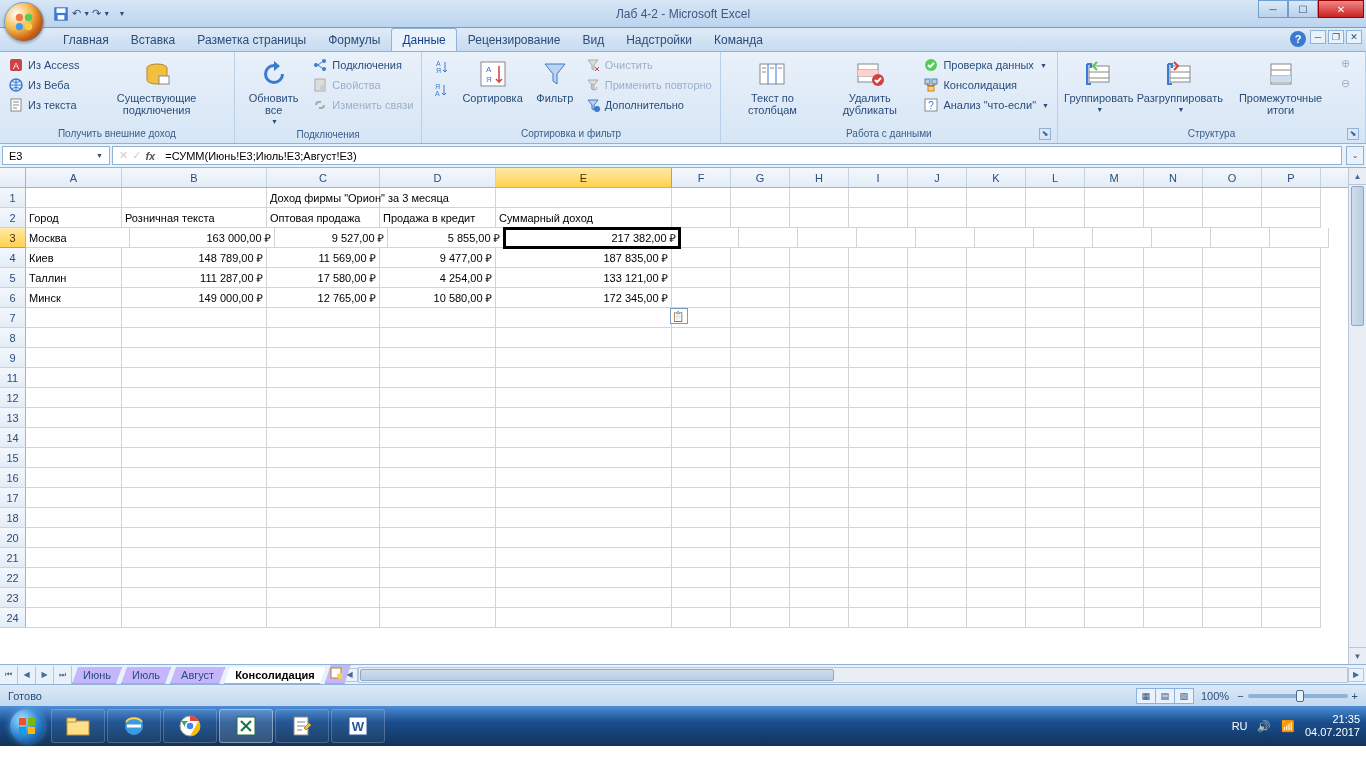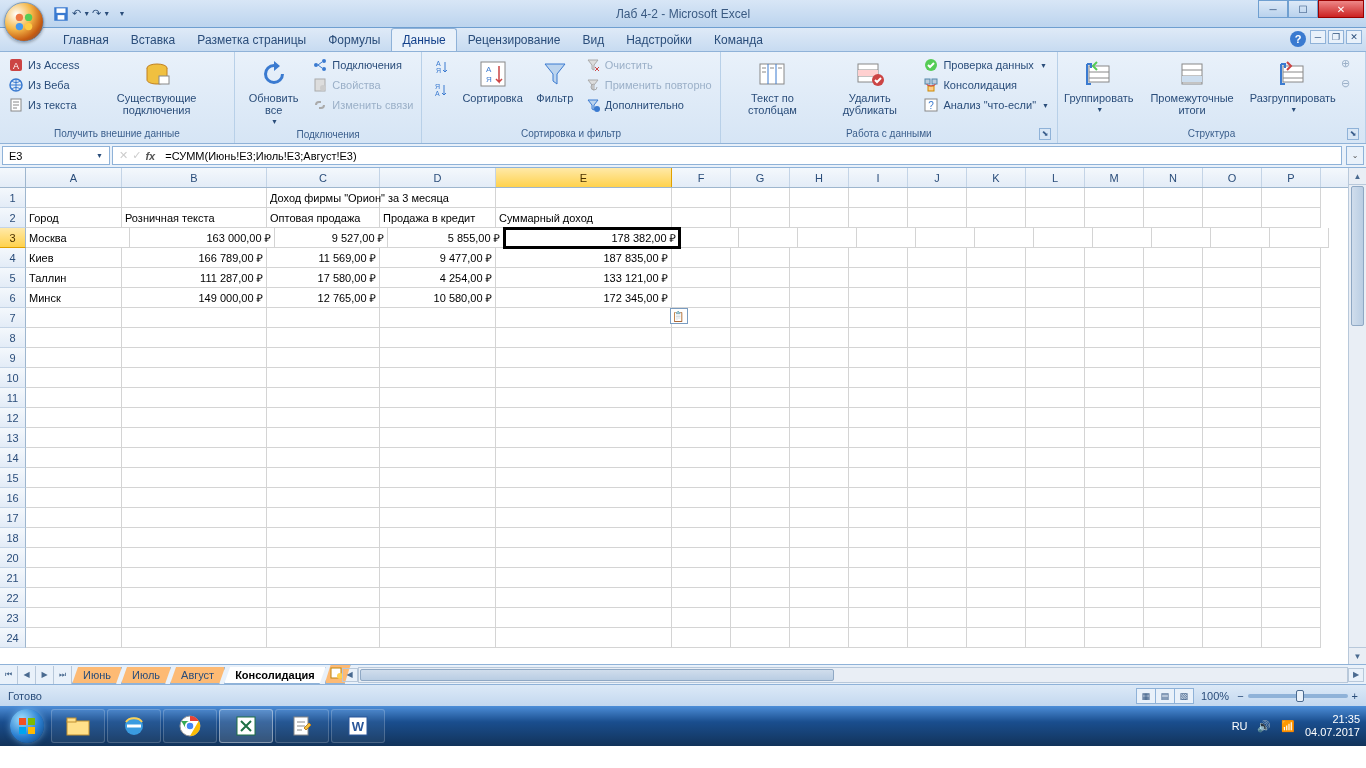--- a/index.html
+++ b/index.html
@@ -66,21 +66,21 @@
 .vscroll .thumb { position:absolute; left:2px; right:2px; top:18px; height:140px; background:linear-gradient(90deg,#d0ddec,#b9cde3); border:1px solid #8fa8c4; border-radius:2px;}
 .vscroll .arr { height:17px; display:flex;align-items:center;justify-content:center;font-size:8px;color:#4a6a90;border-bottom:1px solid #b8c8da;}
 .vscroll .arr.bot{position:absolute;bottom:0;left:0;right:0;border-top:1px solid #b8c8da;border-bottom:none;}
 .smarttag { position:absolute; width:18px;height:16px; border:1px solid #7a9cc0; background:#fff; font-size:10px; display:flex;align-items:center;justify-content:center;}
 
 
 .sheetbar { height:20px; background:#e9f1fa; display:flex; align-items:center; border-top:1px solid #8fb2d8; position:relative;}
 .sheet-nav { display:flex; }
 .sheet-nav span { width:18px; height:18px; display:flex;align-items:center;justify-content:center; border-right:1px solid #b8c8da; font-size:8px; color:#4a6a90;}
 .sheet-tabs { display:flex; align-items:flex-end; height:100%;}
-.stab { padding:2px 10px; font-size:11px; background:#fdba74; border:1px solid #8fb2d8; border-top:none; margin-right:-1px; clip-path:polygon(6px 0,100% 0,calc(100% - 6px) 100%,0 100%); color:#2a4d7a;}
+.stab { padding:2px 10px; font-size:11px; background:#c4b5fd; border:1px solid #8fb2d8; border-top:none; margin-right:-1px; clip-path:polygon(6px 0,100% 0,calc(100% - 6px) 100%,0 100%); color:#2a4d7a;}
 .stab.active { background:#fff; font-weight:bold; color:#000;}
 .stab.new { width:26px; padding:2px 4px; color:#c0830a;}
 .hscroll { flex:1; margin:0 18px 0 8px; background:#e9eef5; border:1px solid #b8c8da; height:16px; position:relative;}
 .hscroll .thumb{position:absolute;top:1px;bottom:1px;left:1px;width:48%;background:linear-gradient(#d0ddec,#b9cde3);border:1px solid #8fa8c4;border-radius:2px;}
 .hscroll .arr{position:absolute;top:0;width:16px;height:100%;display:flex;align-items:center;justify-content:center;font-size:8px;color:#4a6a90;}
 .hscroll .arr.l{left:-17px;border:1px solid #b8c8da;} .hscroll .arr.r{right:-17px;border:1px solid #b8c8da;}
 
 
 .statusbar { height:22px; background:linear-gradient(#dce9f7,#c3d8ef); display:flex; align-items:center; justify-content:space-between; padding:0 8px; font-size:11px; color:#2a4d7a; border-top:1px solid #8fb2d8;}
 .status-right { display:flex; align-items:center; gap:8px;}
@@ -183,21 +183,21 @@
       </div>
       <div class="rbtn-big">
           <span class="ico"><svg viewBox="0 0 32 32">
               <ellipse cx="16" cy="10" rx="10" ry="4" fill="#f0c040" stroke="#c08020"></ellipse>
               <path d="M6 10v12c0 2 4 4 10 4s10-2 10-4V10" fill="#f0c040" stroke="#c08020"></path>
               <rect x="18" y="18" width="10" height="8" fill="#fff" stroke="#888"></rect>
             </svg></span>
           <span>Существующие подключения</span>
         </div>
     </div>
-    <div class="rgroup-label">Получить внешние данные</div>
+    <div class="rgroup-label">Получить внешние доход</div>
   </div>
 
   <div class="rgroup">
     <div class="rgroup-body">
       <div class="rbtn-big">
           <span class="ico"><svg viewBox="0 0 32 32">
               <path d="M16 6a10 10 0 1 0 10 10h-3a7 7 0 1 1-7-7v4l6-5-6-5z" fill="#3a7ad0"></path>
             </svg></span>
           <span>Обновить все</span>
           <span class="dropdown-arrow">▼</span>
@@ -348,35 +348,35 @@
               <rect x="6" y="8" width="20" height="16" fill="#fff" stroke="#888"></rect>
               <path d="M6 14h20M6 20h20" stroke="#888"></path>
               <path d="M4 6h4v4M4 6v20h4" stroke="#3a7ad0" fill="none" stroke-width="2"></path>
               <path d="M14 4l-4 4 4 4" stroke="#5c5" fill="none" stroke-width="2"></path>
             </svg></span>
           <span>Группировать</span>
           <span class="dropdown-arrow">▼</span>
         </div>
       <div class="rbtn-big">
           <span class="ico"><svg viewBox="0 0 32 32">
-              <rect x="6" y="6" width="20" height="20" fill="#fff" stroke="#888"></rect>
-              <path d="M6 12h20M6 18h20M6 24h20" stroke="#888"></path>
-              <rect x="6" y="18" width="20" height="6" fill="#cde"></rect>
-            </svg></span>
-          <span>Промежуточные итоги</span>
-        </div>
-      <div class="rbtn-big">
-          <span class="ico"><svg viewBox="0 0 32 32">
               <rect x="6" y="8" width="20" height="16" fill="#fff" stroke="#888"></rect>
               <path d="M6 14h20M6 20h20" stroke="#888"></path>
               <path d="M4 6h4v4M4 6v20h4" stroke="#3a7ad0" fill="none" stroke-width="2"></path>
               <path d="M10 4l4 4-4 4" stroke="#c44" fill="none" stroke-width="2"></path>
             </svg></span>
           <span>Разгруппировать</span>
           <span class="dropdown-arrow">▼</span>
+        </div>
+      <div class="rbtn-big">
+          <span class="ico"><svg viewBox="0 0 32 32">
+              <rect x="6" y="6" width="20" height="20" fill="#fff" stroke="#888"></rect>
+              <path d="M6 12h20M6 18h20M6 24h20" stroke="#888"></path>
+              <rect x="6" y="18" width="20" height="6" fill="#cde"></rect>
+            </svg></span>
+          <span>Промежуточные итоги</span>
         </div>
       <div class="rcol">
         <div class="rbtn-sm disabled">
             <span class="ico">⊕</span>
           </div>
         <div class="rbtn-sm disabled">
             <span class="ico">⊖</span>
           </div>
       </div>
     </div>
@@ -458,37 +458,37 @@
         <div class="cell" style="width: 59px;"></div>
         <div class="cell" style="width: 59px;"></div>
         <div class="cell" style="width: 59px;"></div>
       </div>
       <div class="row">
         <div class="rh sel">3</div>
         <div class="cell" style="width: 104px;">Москва</div>
         <div class="cell r" style="width: 145px;">163 000,00 ₽</div>
         <div class="cell r" style="width: 113px;">9 527,00 ₽</div>
         <div class="cell r" style="width: 116px;">5 855,00 ₽</div>
-        <div class="cell r active" style="width: 176px;">178 382,00 ₽</div>
+        <div class="cell r active" style="width: 176px;">217 382,00 ₽</div>
         <div class="cell" style="width: 59px;"></div>
         <div class="cell" style="width: 59px;"></div>
         <div class="cell" style="width: 59px;"></div>
         <div class="cell" style="width: 59px;"></div>
         <div class="cell" style="width: 59px;"></div>
         <div class="cell" style="width: 59px;"></div>
         <div class="cell" style="width: 59px;"></div>
         <div class="cell" style="width: 59px;"></div>
         <div class="cell" style="width: 59px;"></div>
         <div class="cell" style="width: 59px;"></div>
         <div class="cell" style="width: 59px;"></div>
       </div>
       <div class="row">
         <div class="rh">4</div>
         <div class="cell" style="width: 96px;">Киев</div>
-        <div class="cell r" style="width: 145px;">166 789,00 ₽</div>
+        <div class="cell r" style="width: 145px;">148 789,00 ₽</div>
         <div class="cell r" style="width: 113px;">11 569,00 ₽</div>
         <div class="cell r" style="width: 116px;">9 477,00 ₽</div>
         <div class="cell r" style="width: 176px;">187 835,00 ₽</div>
         <div class="cell" style="width: 59px;"></div>
         <div class="cell" style="width: 59px;"></div>
         <div class="cell" style="width: 59px;"></div>
         <div class="cell" style="width: 59px;"></div>
         <div class="cell" style="width: 59px;"></div>
         <div class="cell" style="width: 59px;"></div>
         <div class="cell" style="width: 59px;"></div>
@@ -568,39 +568,20 @@
         <div class="cell" style="width: 59px;"></div>
         <div class="cell" style="width: 59px;"></div>
         <div class="cell" style="width: 59px;"></div>
         <div class="cell" style="width: 59px;"></div>
         <div class="cell" style="width: 59px;"></div>
         <div class="cell" style="width: 59px;"></div>
         <div class="cell" style="width: 59px;"></div>
       </div>
       <div class="row">
         <div class="rh">9</div>
-        <div class="cell" style="width: 96px;"></div>
-        <div class="cell" style="width: 145px;"></div>
-        <div class="cell" style="width: 113px;"></div>
-        <div class="cell" style="width: 116px;"></div>
-        <div class="cell" style="width: 176px;"></div>
-        <div class="cell" style="width: 59px;"></div>
-        <div class="cell" style="width: 59px;"></div>
-        <div class="cell" style="width: 59px;"></div>
-        <div class="cell" style="width: 59px;"></div>
-        <div class="cell" style="width: 59px;"></div>
-        <div class="cell" style="width: 59px;"></div>
-        <div class="cell" style="width: 59px;"></div>
-        <div class="cell" style="width: 59px;"></div>
-        <div class="cell" style="width: 59px;"></div>
-        <div class="cell" style="width: 59px;"></div>
-        <div class="cell" style="width: 59px;"></div>
-      </div>
-      <div class="row">
-        <div class="rh">10</div>
         <div class="cell" style="width: 96px;"></div>
         <div class="cell" style="width: 145px;"></div>
         <div class="cell" style="width: 113px;"></div>
         <div class="cell" style="width: 116px;"></div>
         <div class="cell" style="width: 176px;"></div>
         <div class="cell" style="width: 59px;"></div>
         <div class="cell" style="width: 59px;"></div>
         <div class="cell" style="width: 59px;"></div>
         <div class="cell" style="width: 59px;"></div>
         <div class="cell" style="width: 59px;"></div>

